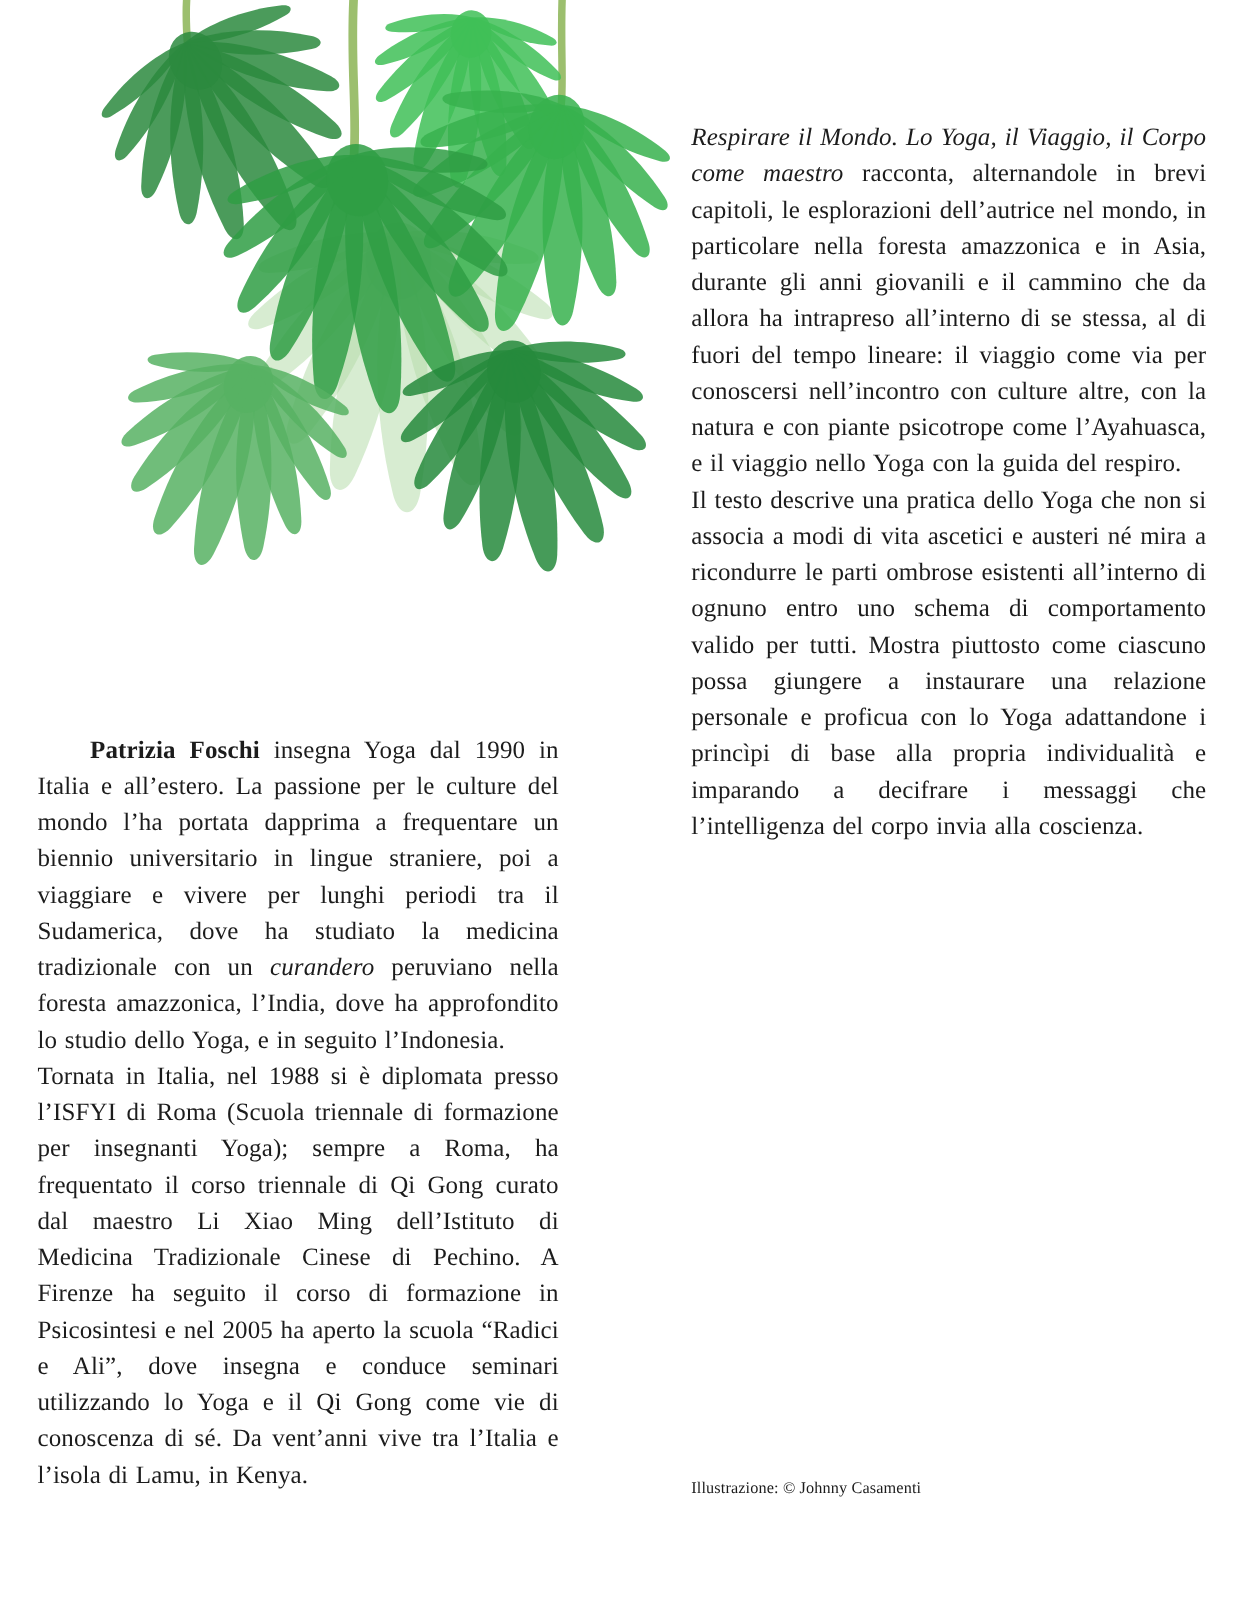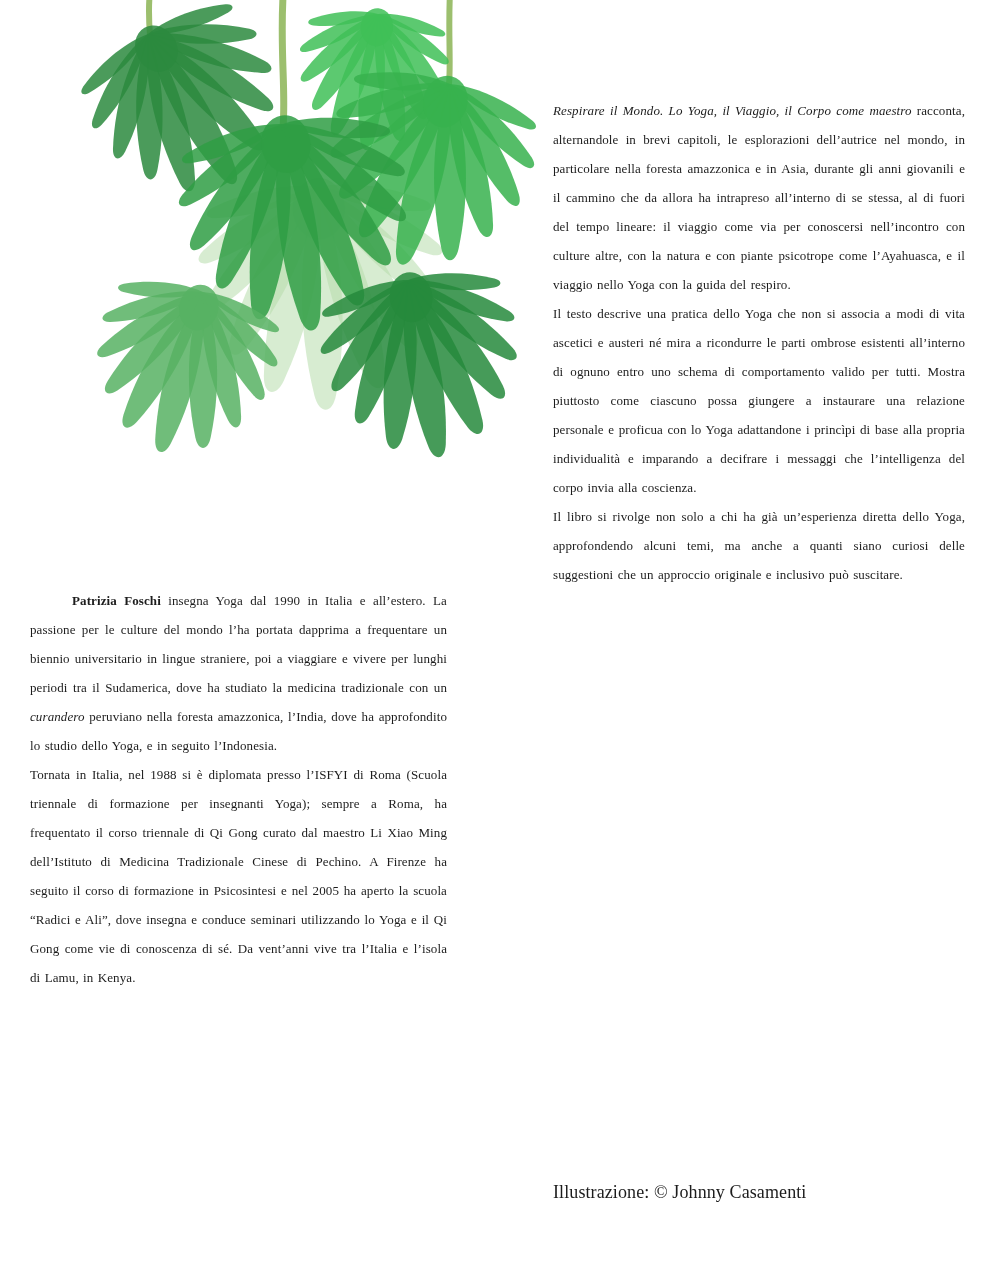--- a/index.html
+++ b/index.html
@@ -14,35 +14,35 @@
   .page { position:absolute; inset:0; background:#ffffff; }
 
   .illustration {
     position:absolute; top:-8px; left:18px;
     width:525px; height:500px;
   }
 
   .col {
     position:absolute;
     text-align:justify;
-    font-size:13px;
+    font-size:20px;
     line-height:29px;
     letter-spacing:0.1px;
     word-spacing:1px;
     hyphens:auto;
   }
   .col-left  { left:30px;  top:586px; width:417px; }
   .col-right { left:553px; top:96px;  width:412px; }
   .col p { margin:0; }
   .b { font-weight:bold;margin-left:42px; }
   .i { font-style:italic; }
 
   .credit {
     position:absolute; left:553px; top:1182px;
-    font-size:18px; letter-spacing:0.1px;
+    font-size:13px; letter-spacing:0.1px;
   }
 </style>
 </head>
 <body>
 
 <div class="page">
 
   <svg class="illustration" viewBox="0 0 525 500" xmlns="http://www.w3.org/2000/svg">
     <defs>
       <path id="fg" d="M0 0 C 9 -22, 13 -58, 5 -96 C 3 -105, -3 -105, -5 -96 C -13 -58, -9 -22, 0 0 Z"></path>
@@ -83,18 +83,17 @@
       <span class="b">Patrizia Foschi</span><span> insegna Yoga dal 1990 in Italia e all’estero. La passione per le culture del mondo l’ha portata dapprima a frequentare un biennio universitario in lingue straniere, poi a viaggiare e vivere per lunghi periodi tra il Sudamerica, dove ha studiato la medicina tradizionale con un </span><span class="i">curandero</span><span> peruviano nella foresta amazzonica, l’India, dove ha approfondito lo studio dello Yoga, e in seguito l’Indonesia.</span>
     </p>
     <p>Tornata in Italia, nel 1988 si è diplomata presso l’ISFYI di Roma (Scuola triennale di formazione per insegnanti Yoga); sempre a Roma, ha frequentato il corso triennale di Qi Gong curato dal maestro Li Xiao Ming dell’Istituto di Medicina Tradizionale Cinese di Pechino. A Firenze ha seguito il corso di formazione in Psicosintesi e nel 2005 ha aperto la scuola “Radici e Ali”, dove insegna e conduce seminari utilizzando lo Yoga e il Qi Gong come vie di conoscenza di sé. Da vent’anni vive tra l’Italia e l’isola di Lamu, in Kenya.</p>
   </div>
 
   <div class="col col-right" lang="it">
     <p>
       <span class="i">Respirare il Mondo. Lo Yoga, il Viaggio, il Corpo come maestro</span><span> racconta, alternandole in brevi capitoli, le esplorazioni dell’autrice nel mondo, in particolare nella foresta amazzonica e in Asia, durante gli anni giovanili e il cammino che da allora ha intrapreso all’interno di se stessa, al di fuori del tempo lineare: il viaggio come via per conoscersi nell’incontro con culture altre, con la natura e con piante psicotrope come l’Ayahuasca, e il viaggio nello Yoga con la guida del respiro.</span>
     </p>
     <p>Il testo descrive una pratica dello Yoga che non si associa a modi di vita ascetici e austeri né mira a ricondurre le parti ombrose esistenti all’interno di ognuno entro uno schema di comportamento valido per tutti. Mostra piuttosto come ciascuno possa giungere a instaurare una relazione personale e proficua con lo Yoga adattandone i princìpi di base alla propria individualità e imparando a decifrare i messaggi che l’intelligenza del corpo invia alla coscienza.</p>
-    <p>Il libro si rivolge non solo a chi ha già un’esperienza diretta dello Yoga, approfondendo alcuni temi, ma anche a quanti siano curiosi delle suggestioni che un approccio originale e inclusivo può suscitare.</p>
   </div>
 
   <div class="credit">Illustrazione: © Johnny Casamenti</div>
 
 </div>
 
 </body></html>

